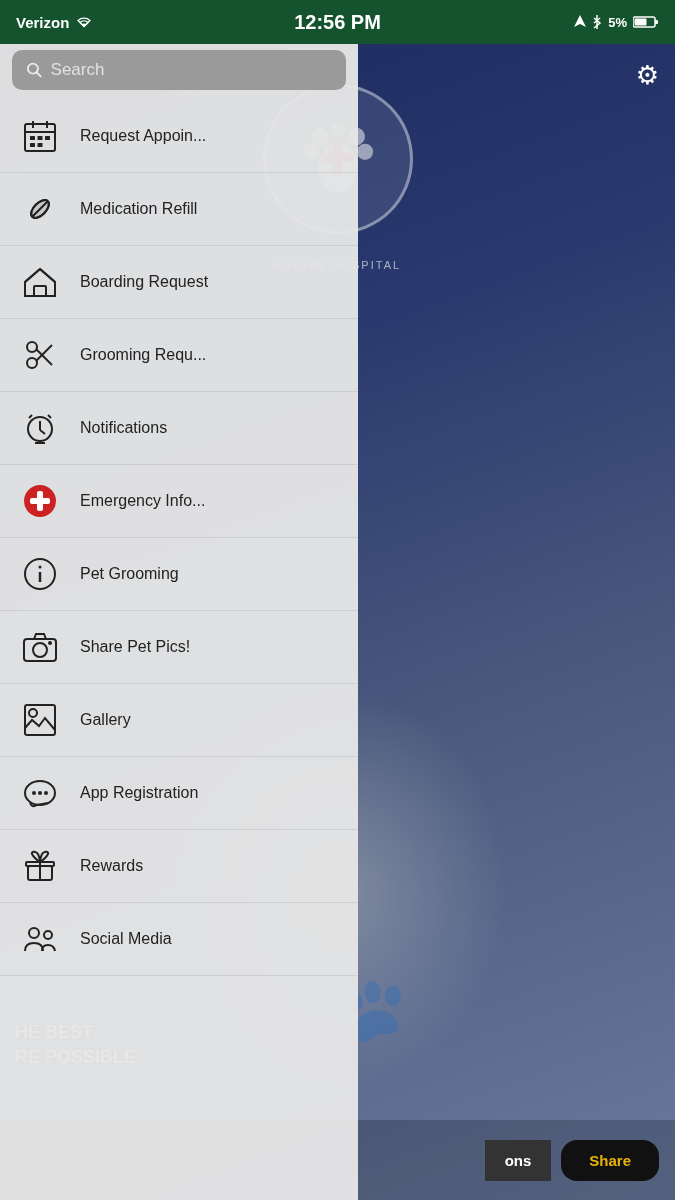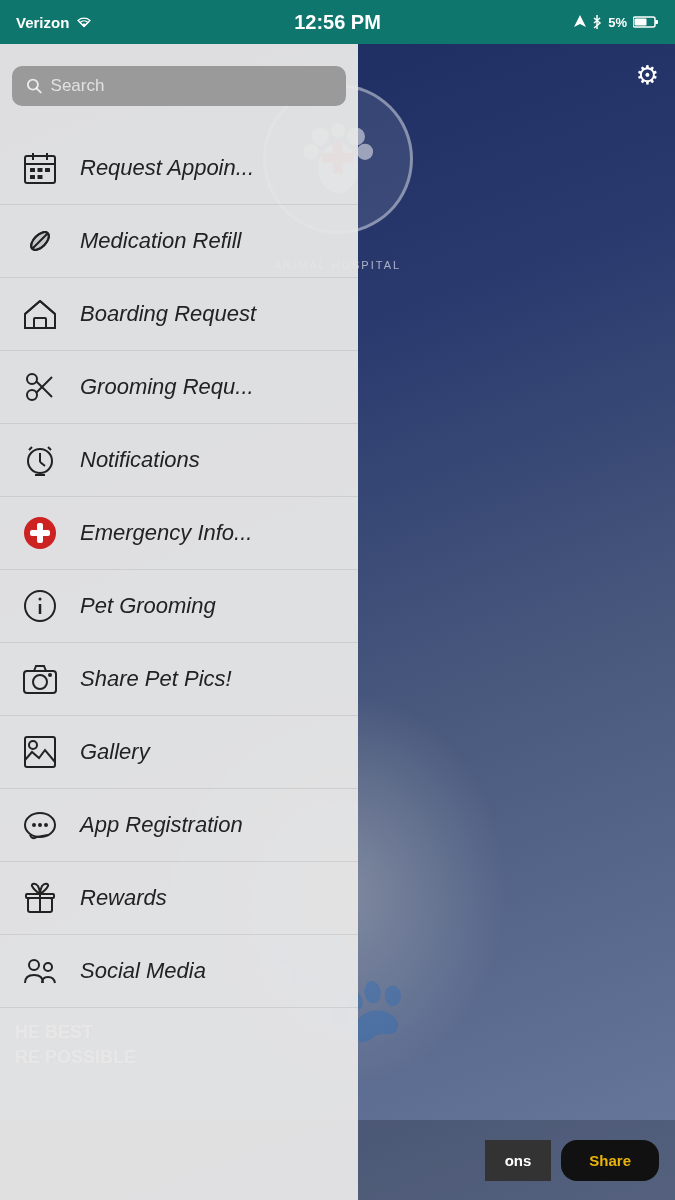--- a/index.html
+++ b/index.html
@@ -9,21 +9,21 @@
       font-family: -apple-system, BlinkMacSystemFont, 'Helvetica Neue', sans-serif;
       overflow: hidden;
       position: relative;
       background: #1a2a4a;
     }
 
     
     .status-bar {
       width: 100%;
       height: 44px;
-      background: #0f766e;
+      background: #14532d;
       display: flex;
       align-items: center;
       justify-content: space-between;
       padding: 0 16px;
       color: white;
       font-size: 15px;
       font-weight: 600;
       position: relative;
       z-index: 10;
     }
@@ -67,21 +67,21 @@
       bottom: 0;
       background: rgba(230, 230, 230, 0.96);
       z-index: 100;
       display: flex;
       flex-direction: column;
     }
 
     
     .search-bar {
       background: #9a9a9a;
-      margin: 22px 12px;
+      margin: 6px 12px;
       border-radius: 10px;
       display: flex;
       align-items: center;
       padding: 10px 14px;
       gap: 8px;
     }
     .search-input {
       background: transparent;
       border: none;
       outline: none;
@@ -113,24 +113,23 @@
       display: flex;
       align-items: center;
       justify-content: center;
       flex-shrink: 0;
     }
     .menu-icon svg {
       width: 36px;
       height: 36px;
     }
     .menu-label {
-      font-size: 22px;
+      font-size: 16px;
       color: #222;
       font-weight: 400;
-      font-style: italic;
     }
   </style>
 </head>
 <body>
 
 <div class="status-bar">
   <div class="status-left">
     <span>Verizon</span>
 
     <svg width="18" height="14" viewBox="0 0 18 14" fill="white">

